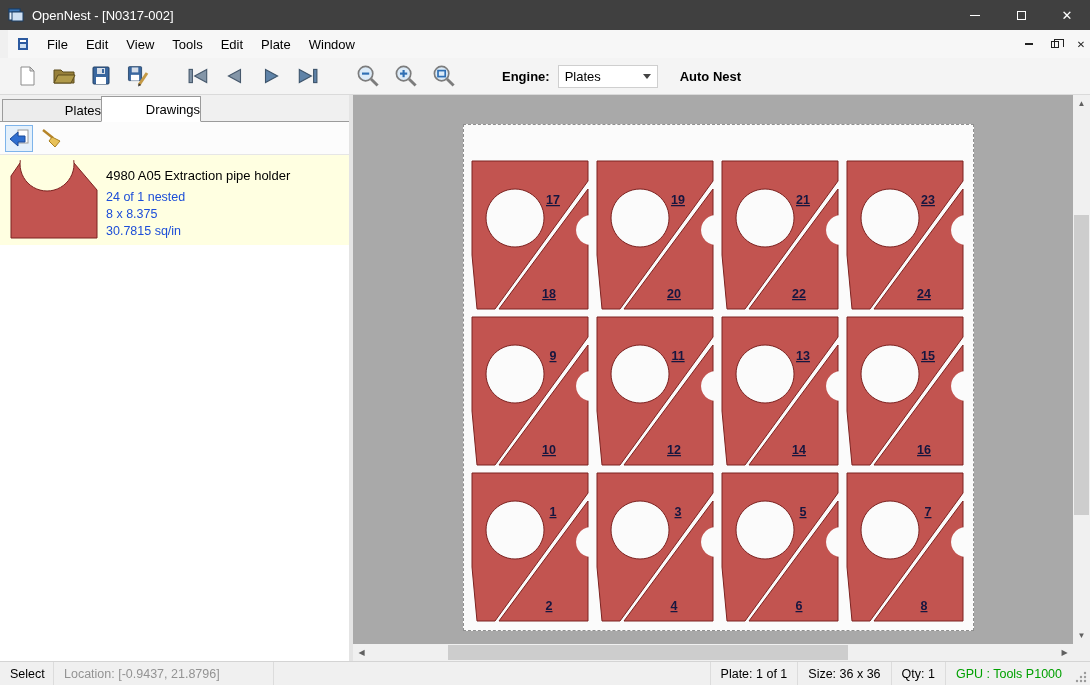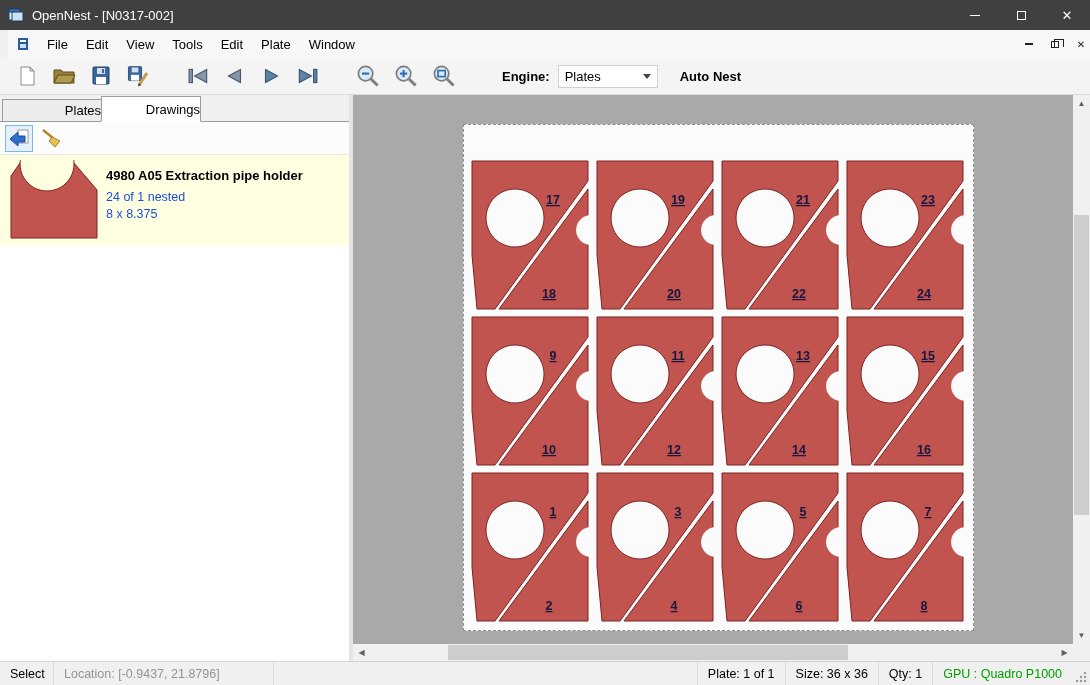--- a/index.html
+++ b/index.html
@@ -59,21 +59,21 @@
   .tab.active { background:#fff; height:26px; line-height:26px; margin-bottom:-1px;
     border-bottom:1px solid #fff; z-index:2; position:relative; }
   .panel-toolbar { height:33px; background:#fcfcfc; border-bottom:1px solid #e6e6e6;
     display:flex; align-items:center; padding:2px 5px; }
   .pt-btn { width:28px; height:27px; background:none; border:1px solid transparent;
     display:flex; align-items:center; justify-content:center; margin-right:4px; padding:0; }
   .pt-btn.hl { border:1px solid #7eb4ea; background:#e4f0fb; }
   .drawing-item { height:90px; background:#ffffe1; display:flex; padding:5px 8px; }
   .thumb-wrap { width:98px; flex:0 0 auto; display:flex; align-items:center; }
   .item-text { padding-top:8px; }
-  .item-title { font-weight:bold; font-size:13px; color:#000; margin-bottom:6px; }
+  .item-title { font-weight:normal; font-size:13px; color:#000; margin-bottom:6px; }
   .item-sub { font-size:12.5px; color:#1d4ed8; line-height:17px; }
 
   .splitter { position:absolute; left:349px; top:95px; width:4px; height:566px; background:#e4e4e4; }
 
   
   .canvas { position:absolute; left:353px; top:95px; width:720px; height:549px; background:#a9a9a9; overflow:hidden; }
   .plate { position:absolute; left:110px; top:29px; width:511px; height:507px;
     background:#fbfbfb; border:1px dashed #8f8f8f; }
   .plate svg { display:block; }
   #nest-svg text { font-family:"Liberation Sans", sans-serif; font-weight:bold;
@@ -265,20 +265,21 @@
       <div class="thumb-wrap">
         <svg width="92" height="80" viewBox="0 0 92 80">
           <path d="M3 78 L3 16 L12 3 L66 3 L89 30 L89 78 Z" fill="#c25450" stroke="#7c2321"></path>
           <path d="M39 -23 a27 27 0 1 0 0.05 0 Z" fill="#ffffe1" stroke="#7c2321"></path>
         </svg>
       </div>
       <div class="item-text">
         <div class="item-title">4980 A05 Extraction pipe holder</div>
         <div class="item-sub">24 of 1 nested</div>
         <div class="item-sub">8 x 8.375</div>
+        <div class="item-sub">30.7815 sq/in</div>
       </div>
     </div>
   </div>
 
   <div class="splitter"></div>
 
   <div class="canvas">
     <div class="plate">
       <svg id="nest-svg" width="509" height="505" viewBox="0 0 509 505">
           <g transform="translate(5,34)">
@@ -393,21 +394,21 @@
   </div>
   <div class="corner"></div>
 
   <div class="statusbar">
     <div class="sb-cell sb-mode">Select</div>
     <div class="sb-cell sb-loc">Location: [-0.9437, 21.8796]</div>
     <div class="sb-spacer"></div>
     <div class="sb-cell sb-right">Plate: 1 of 1</div>
     <div class="sb-cell sb-right">Size: 36 x 36</div>
     <div class="sb-cell sb-right">Qty: 1</div>
-    <div class="sb-cell sb-right" id="gpu-cell" style="color: rgb(0, 160, 0);">GPU : Quadro P1000</div>
+    <div class="sb-cell sb-right" id="gpu-cell" style="color: rgb(0, 160, 0);">GPU : Tools P1000</div>
     <div class="sb-grip">
       <svg width="18" height="24" viewBox="0 0 18 24">
         <circle cx="13" cy="19" r="1.2" fill="#9a9a9a"></circle>
         <circle cx="9" cy="19" r="1.2" fill="#9a9a9a"></circle>
         <circle cx="13" cy="15" r="1.2" fill="#9a9a9a"></circle>
         <circle cx="5" cy="19" r="1.2" fill="#9a9a9a"></circle>
         <circle cx="9" cy="15" r="1.2" fill="#9a9a9a"></circle>
         <circle cx="13" cy="11" r="1.2" fill="#9a9a9a"></circle>
       </svg>
     </div>

